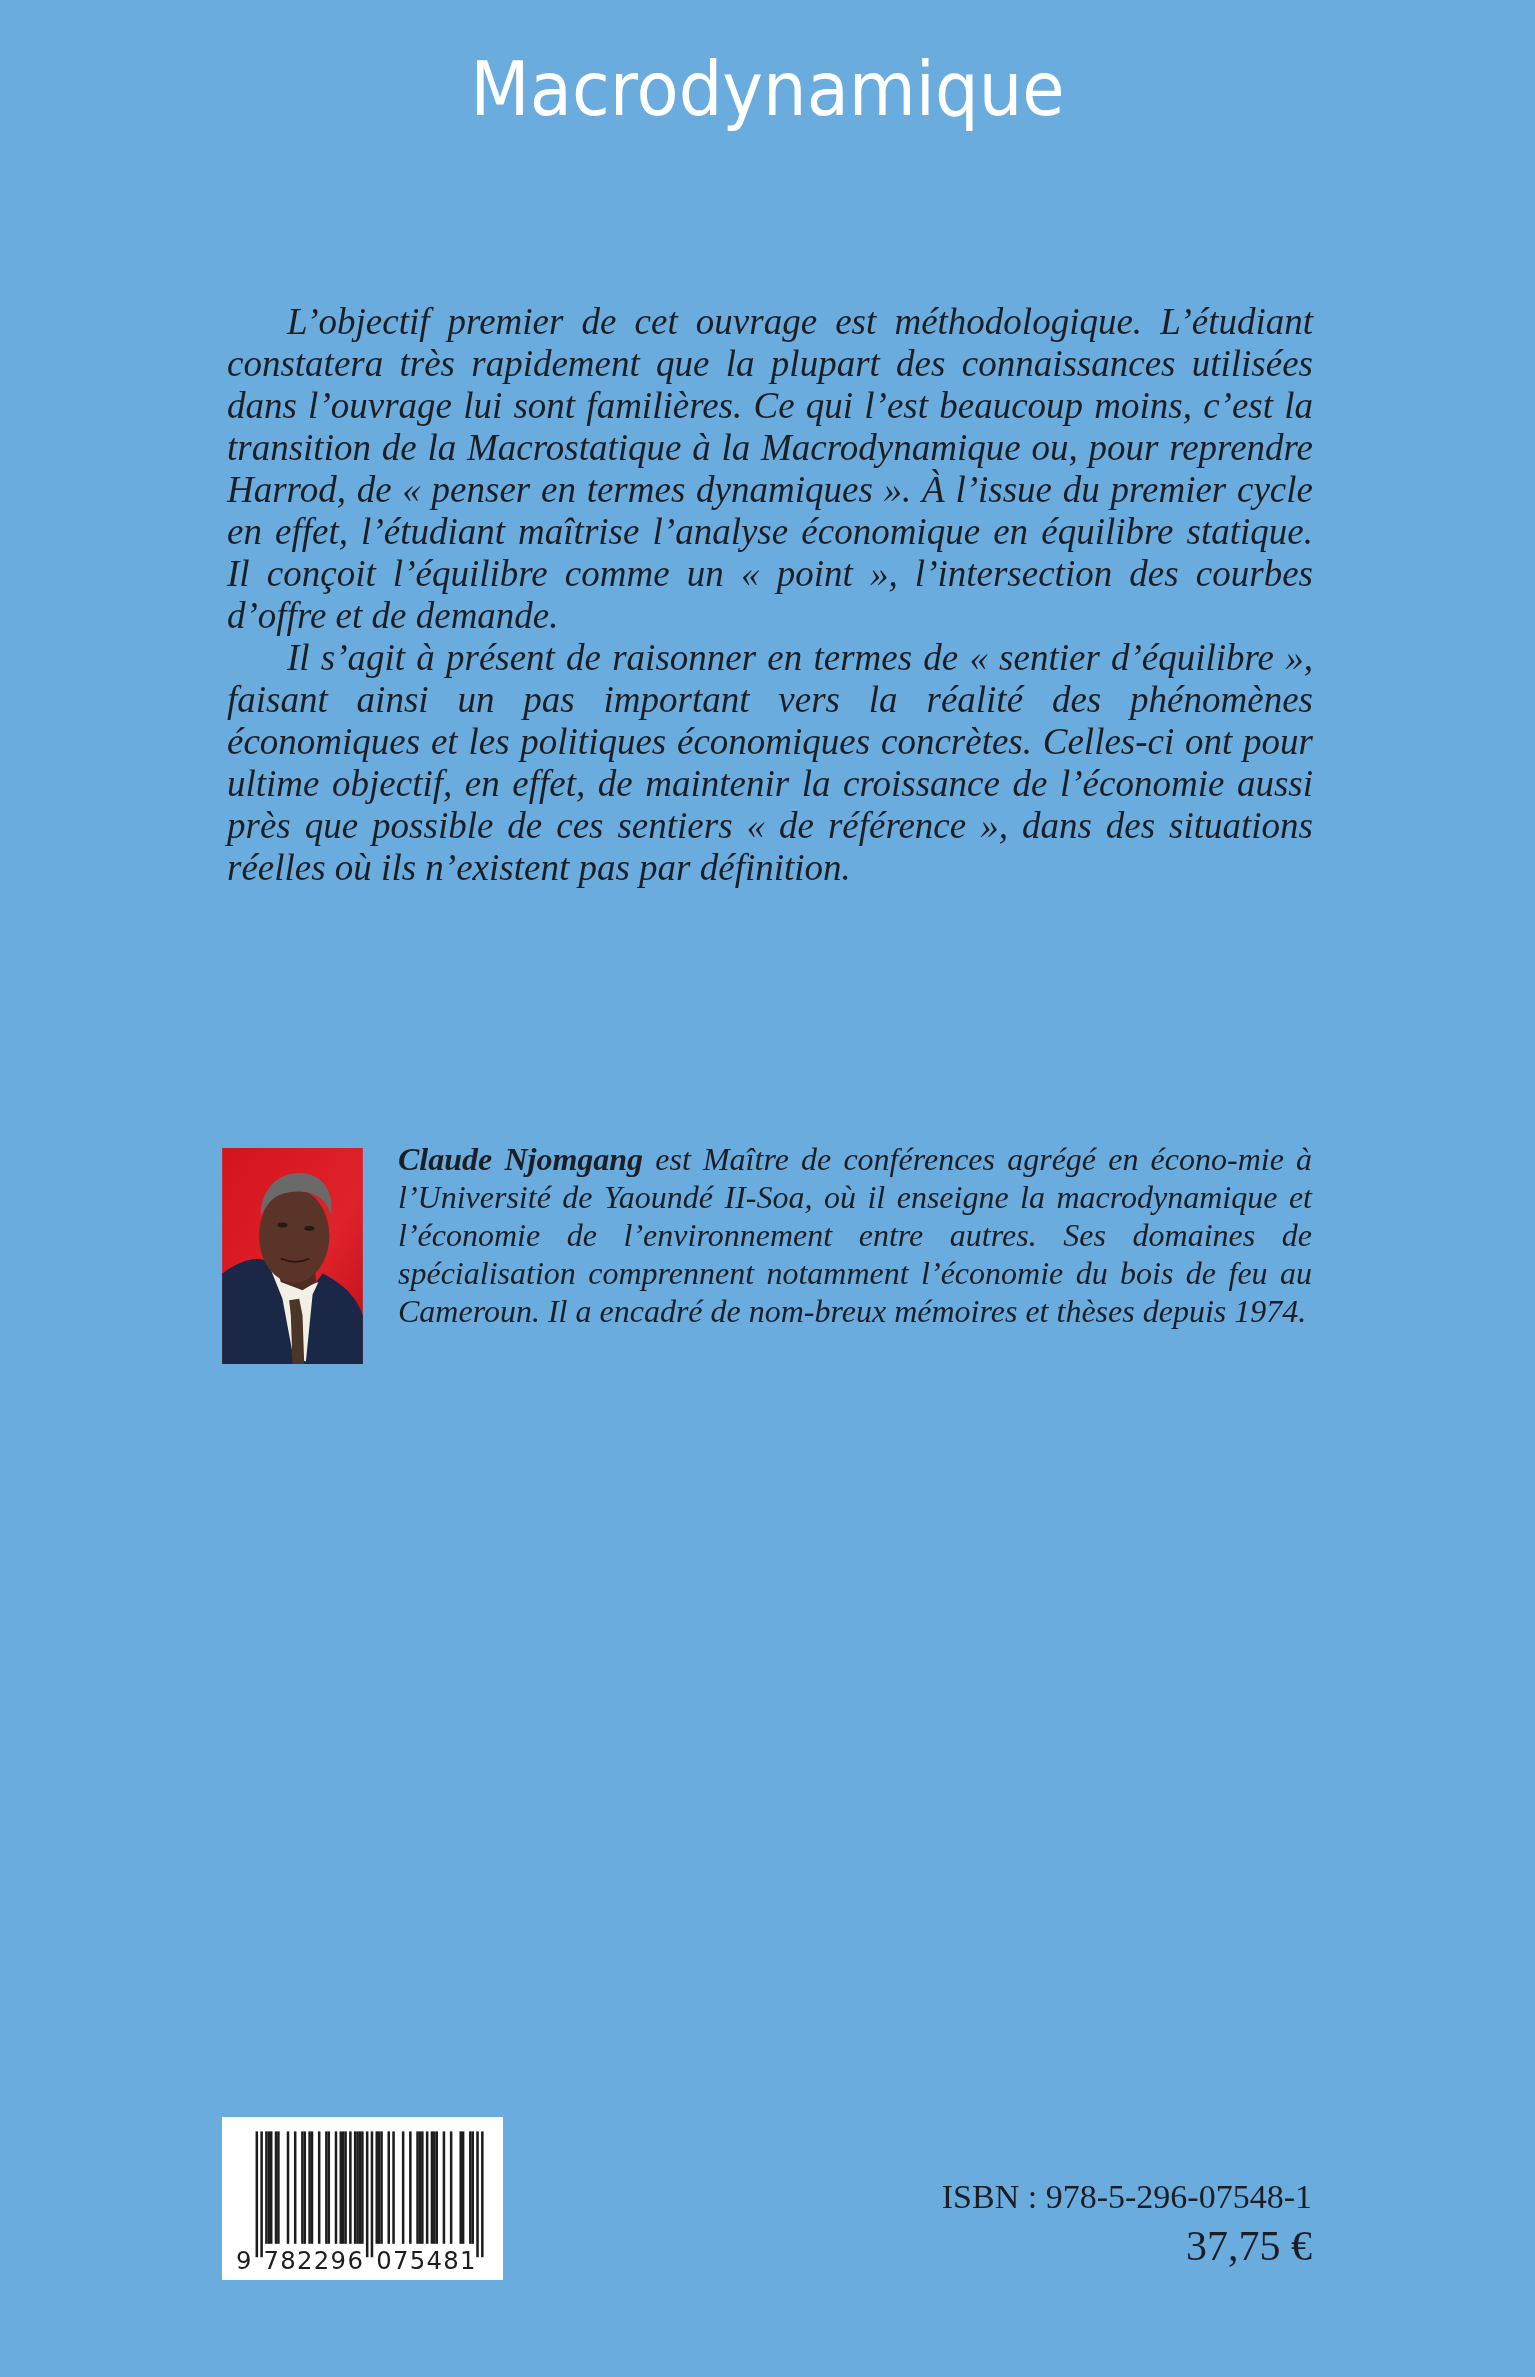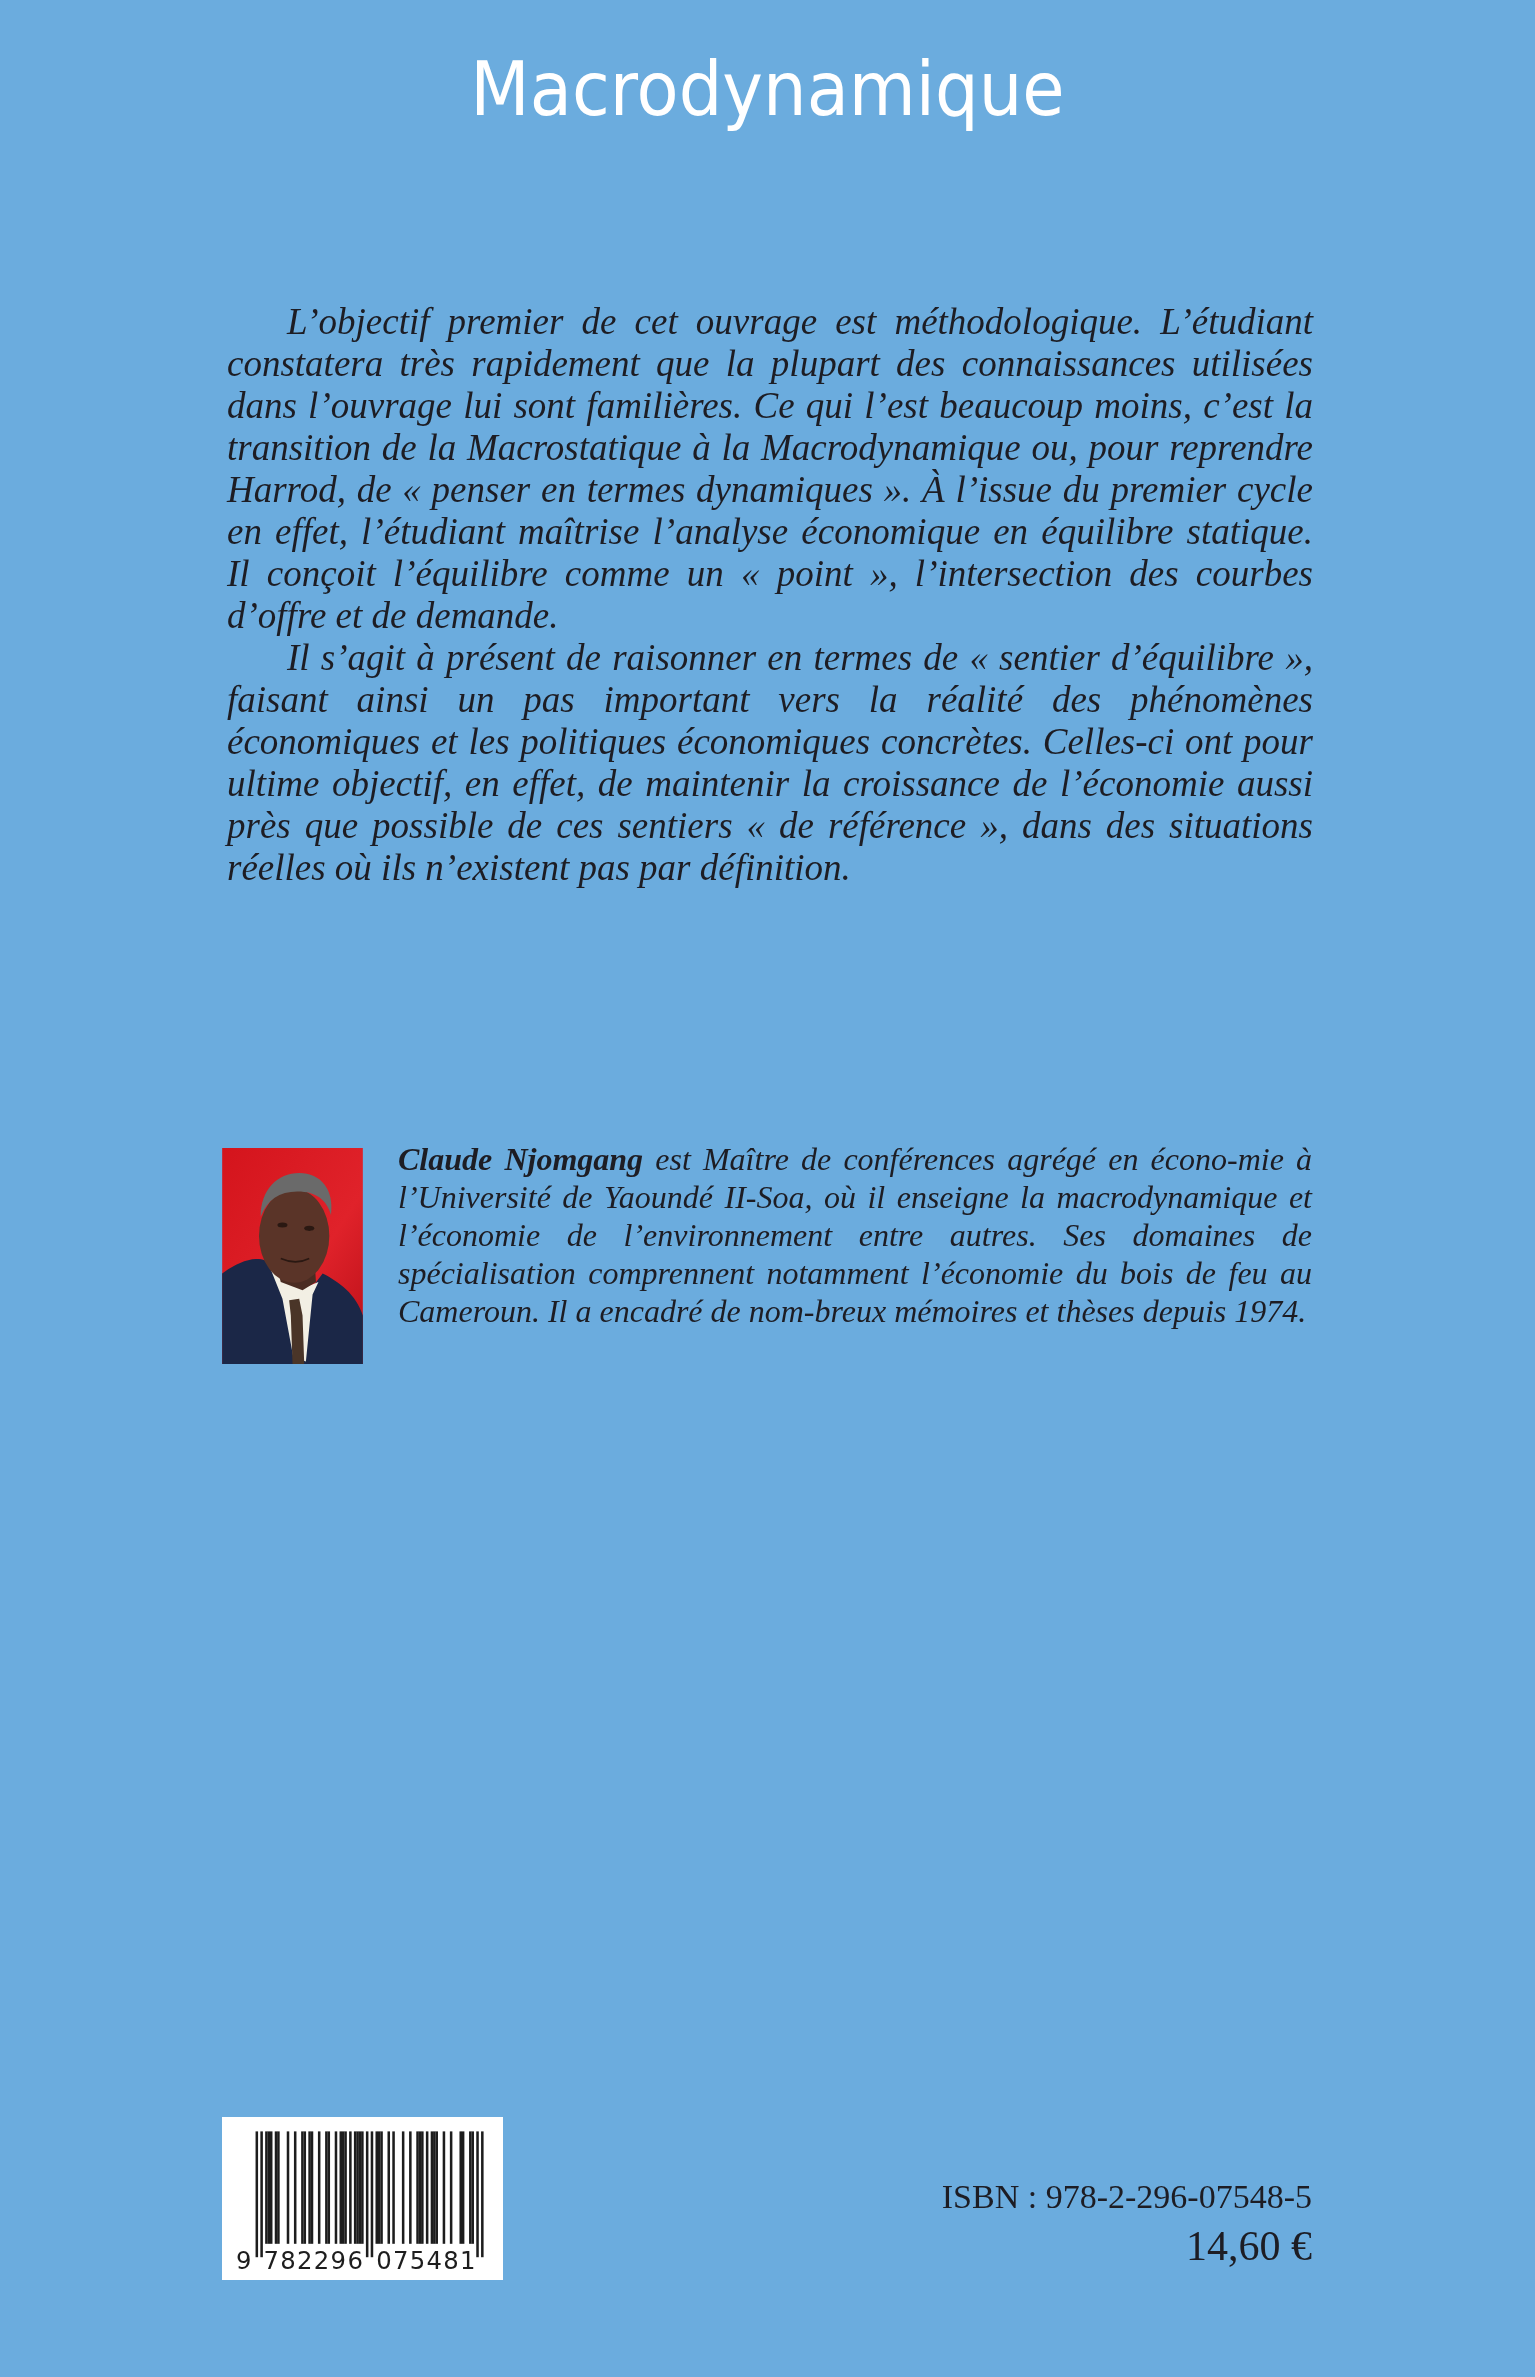--- a/index.html
+++ b/index.html
@@ -158,15 +158,15 @@
       <text x="233.0" y="181" font-family="DejaVu Sans, sans-serif" font-size="29" fill="#1d1d1d" text-anchor="middle">5</text>
       <text x="118.6" y="181" font-family="DejaVu Sans, sans-serif" font-size="29" fill="#1d1d1d" text-anchor="middle">2</text>
       <text x="253.1" y="181" font-family="DejaVu Sans, sans-serif" font-size="29" fill="#1d1d1d" text-anchor="middle">4</text>
       <text x="138.7" y="181" font-family="DejaVu Sans, sans-serif" font-size="29" fill="#1d1d1d" text-anchor="middle">9</text>
       <text x="273.1" y="181" font-family="DejaVu Sans, sans-serif" font-size="29" fill="#1d1d1d" text-anchor="middle">8</text>
       <text x="158.7" y="181" font-family="DejaVu Sans, sans-serif" font-size="29" fill="#1d1d1d" text-anchor="middle">6</text>
       <text x="293.1" y="181" font-family="DejaVu Sans, sans-serif" font-size="29" fill="#1d1d1d" text-anchor="middle">1</text>
     </svg>
 </div>
 
-<div class="isbn">ISBN : 978-2-296-07548-5</div>
-<div class="price">14,60 €</div>
+<div class="isbn">ISBN : 978-5-296-07548-1</div>
+<div class="price">37,75 €</div>
 
 
 </body></html>

